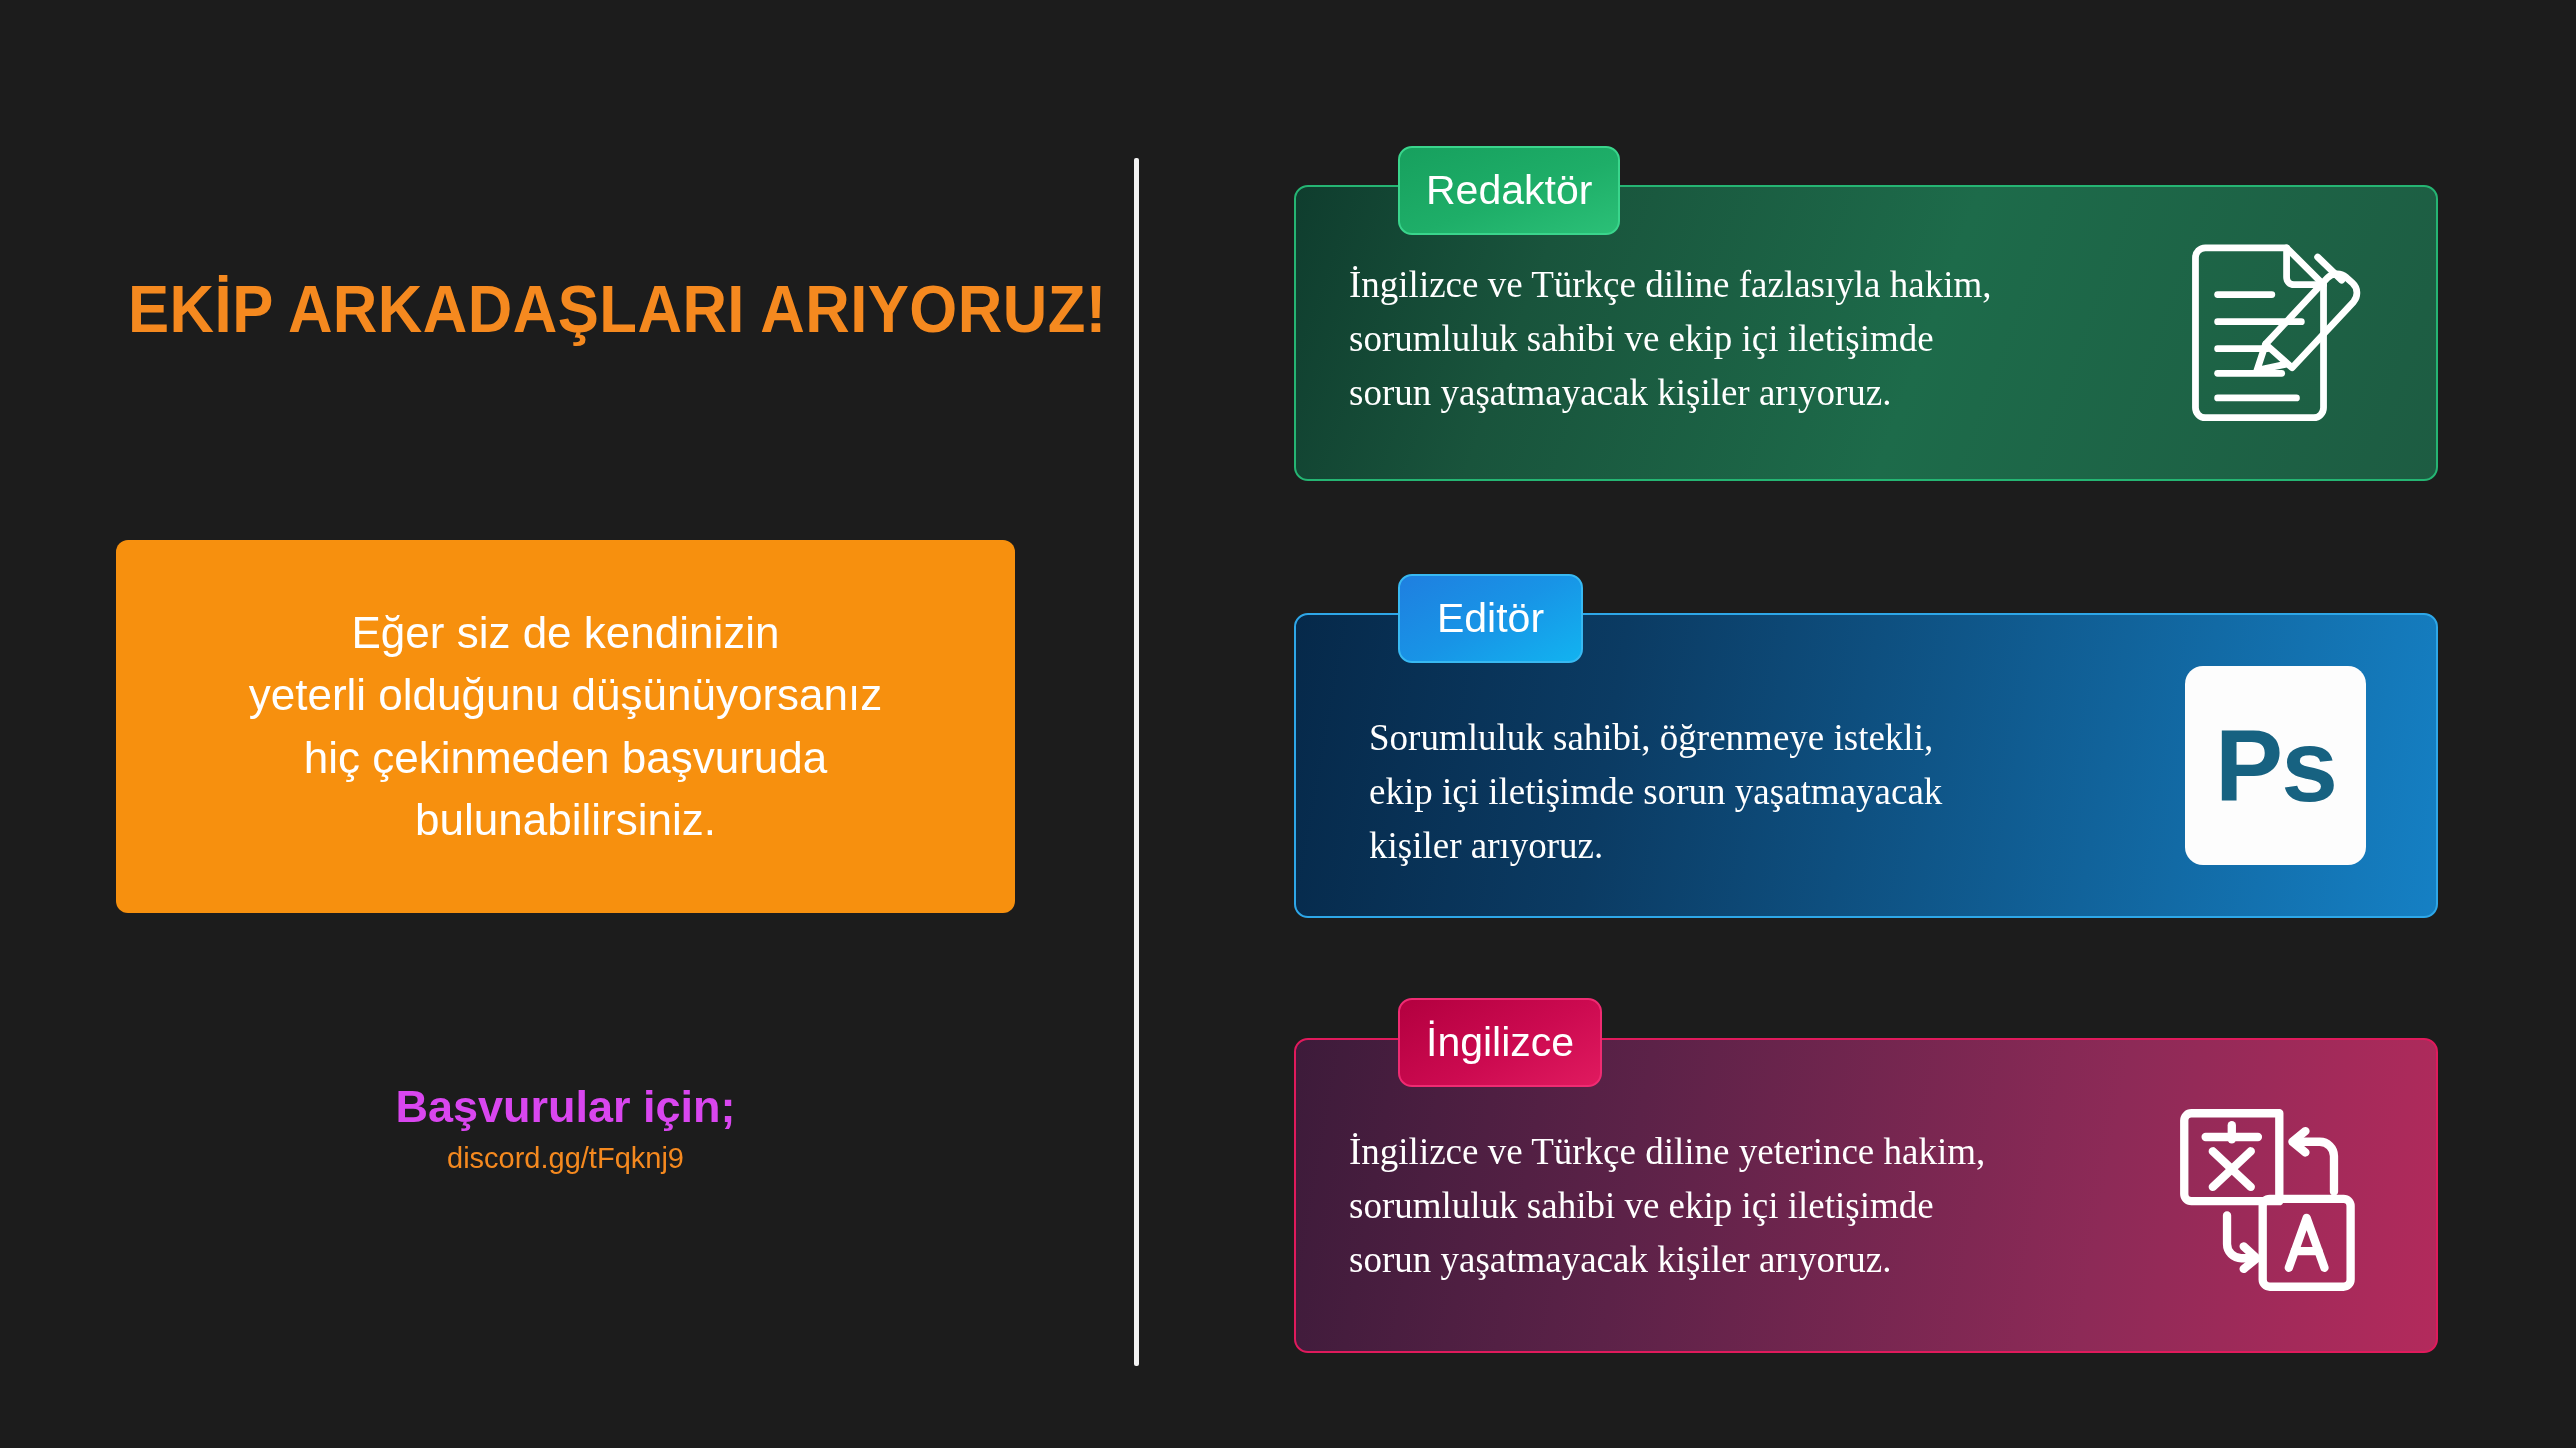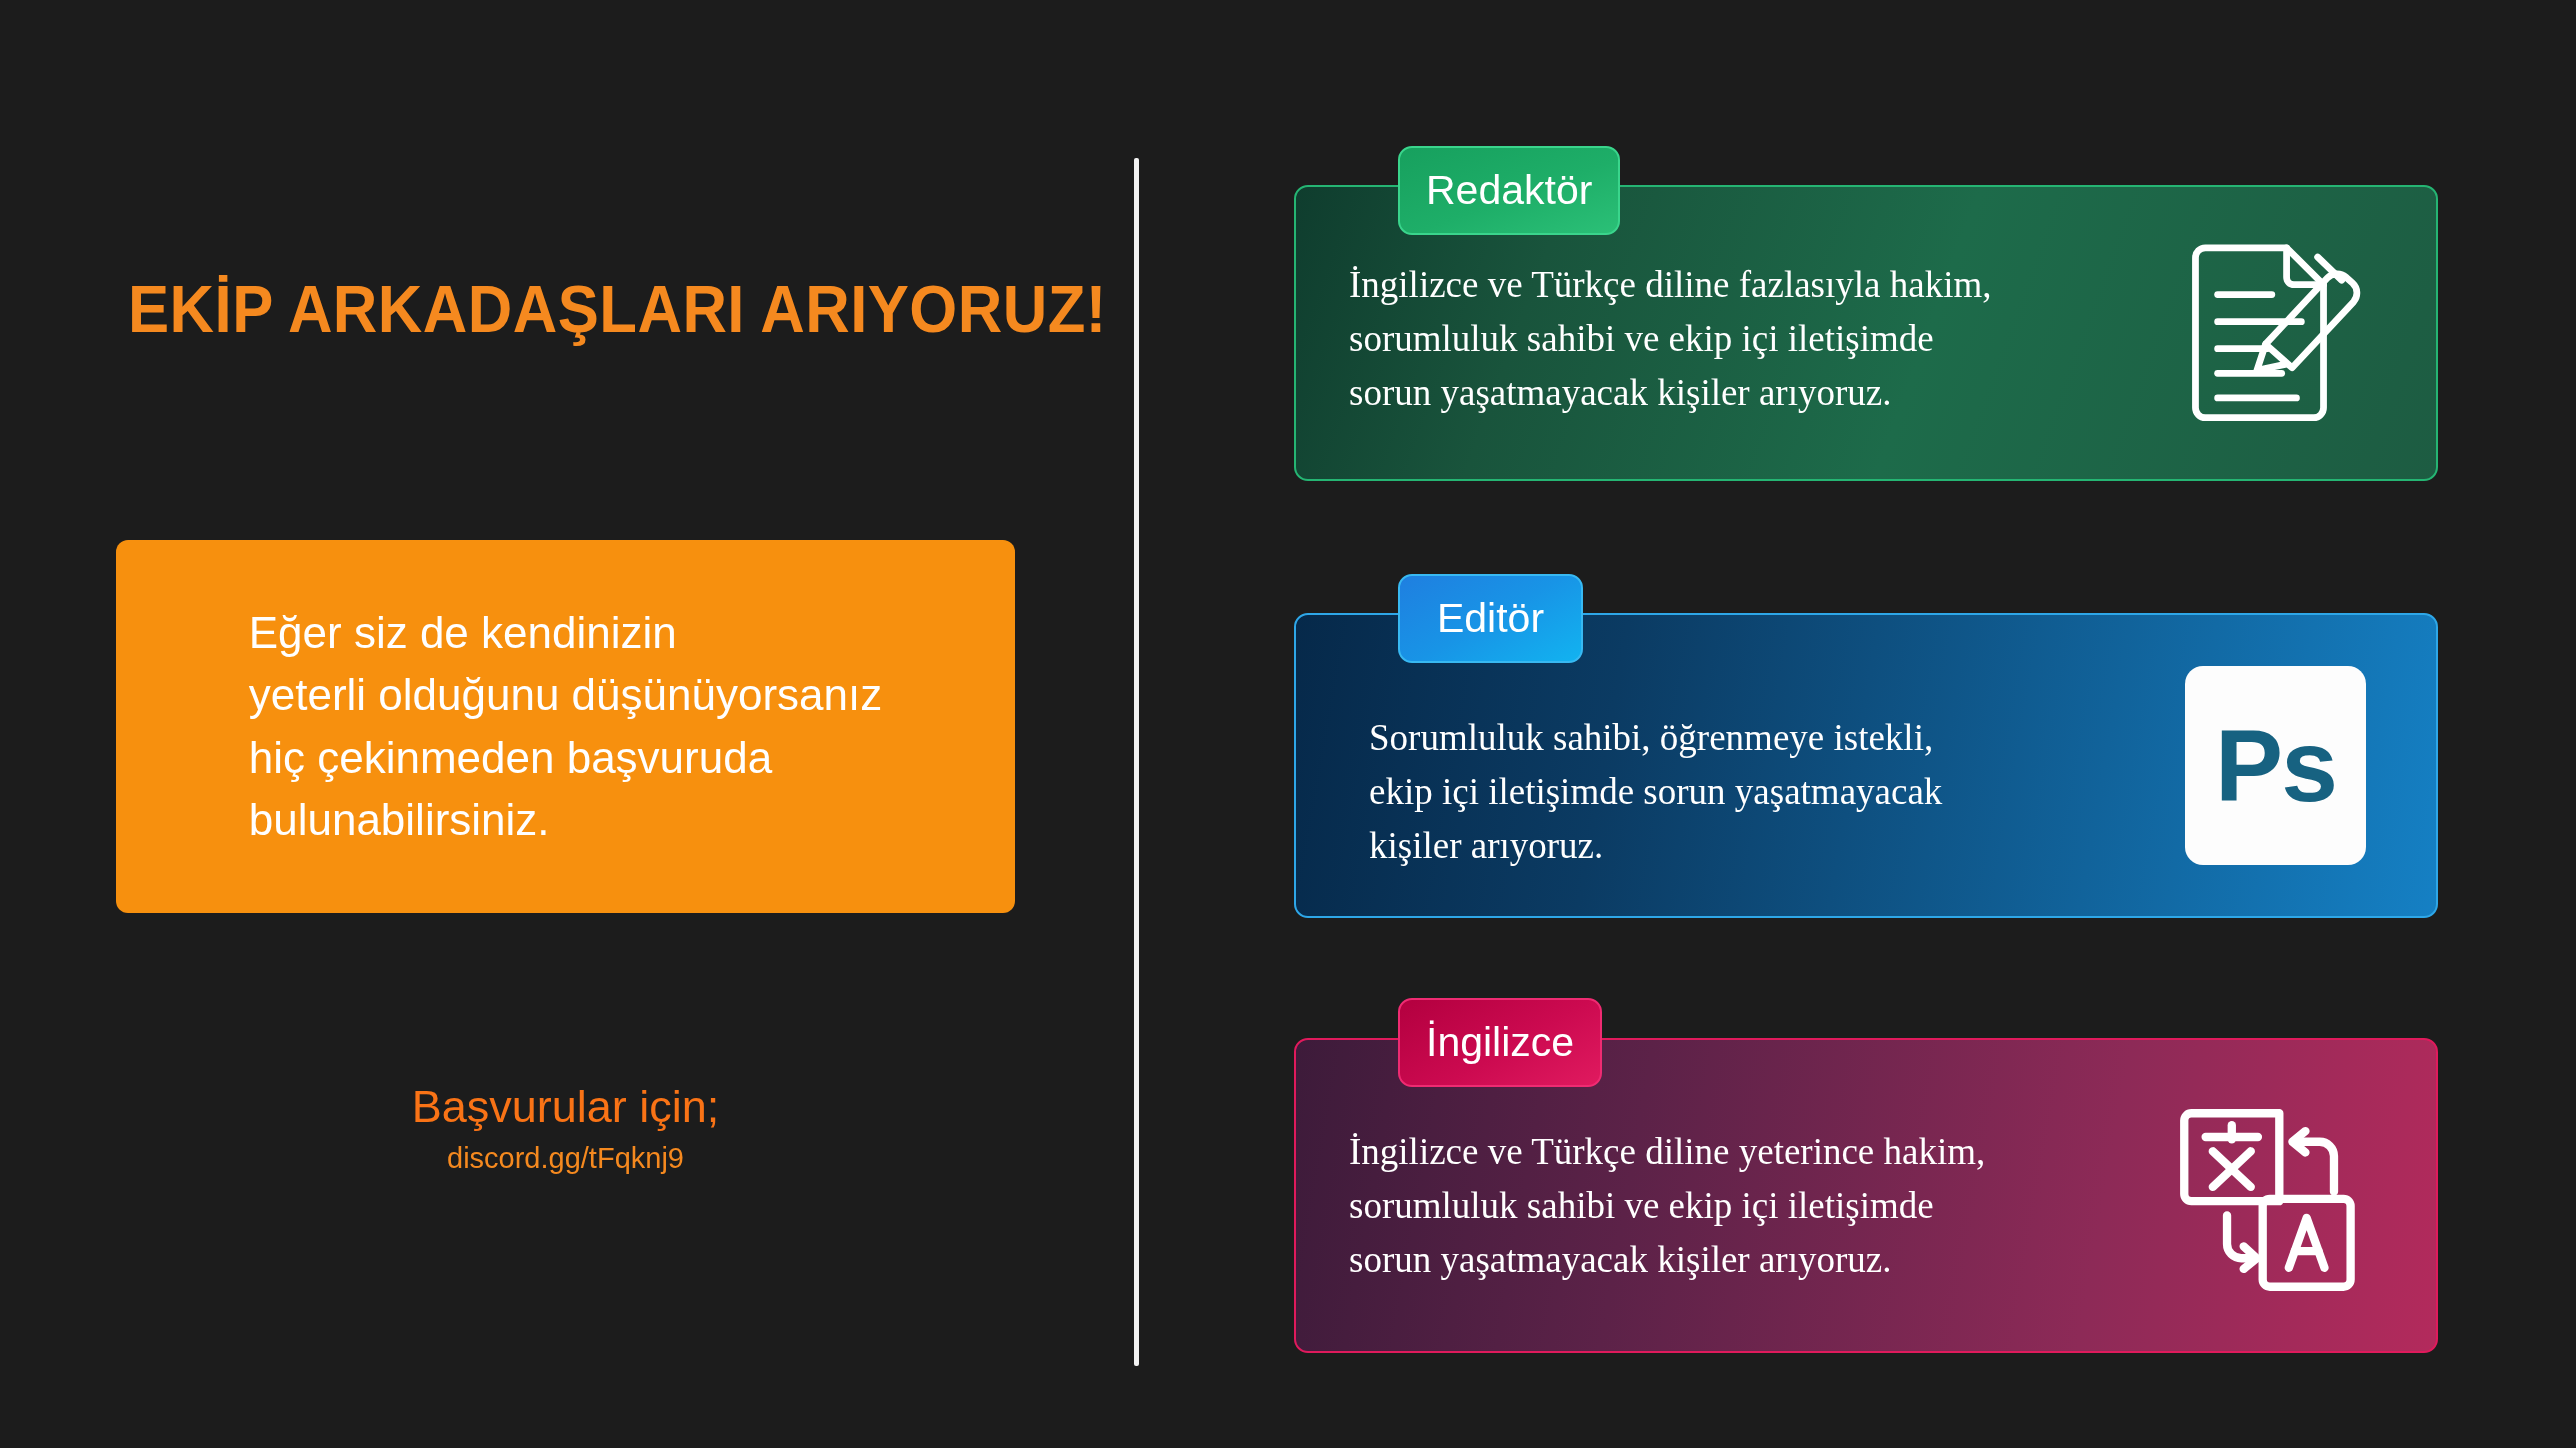--- a/index.html
+++ b/index.html
@@ -50,37 +50,38 @@
     background: #f7900e;
     border-radius: 12px;
     display: flex;
     align-items: center;
     justify-content: center;
   }
   .orange-box-text {
     color: #ffffff;
     font-size: 44px;
     line-height: 1.42;
+    text-align: center;
     font-weight: 400;
     padding: 0 24px;
     white-space: pre-line;
   }
 
   .apply-block {
     position: absolute;
     left: 116px;
     top: 1079px;
     width: 899px;
     text-align: center;
   }
   .apply-label {
-    color: #f97316;
+    color: #d946ef;
     font-size: 45px;
     line-height: 1.26;
-    font-weight: 400;
+    font-weight: 700;
   }
   .apply-link {
     display: block;
     color: #f5891f;
     font-size: 29px;
     line-height: 1.26;
     font-weight: 400;
     margin-top: 4px;
   }
 

